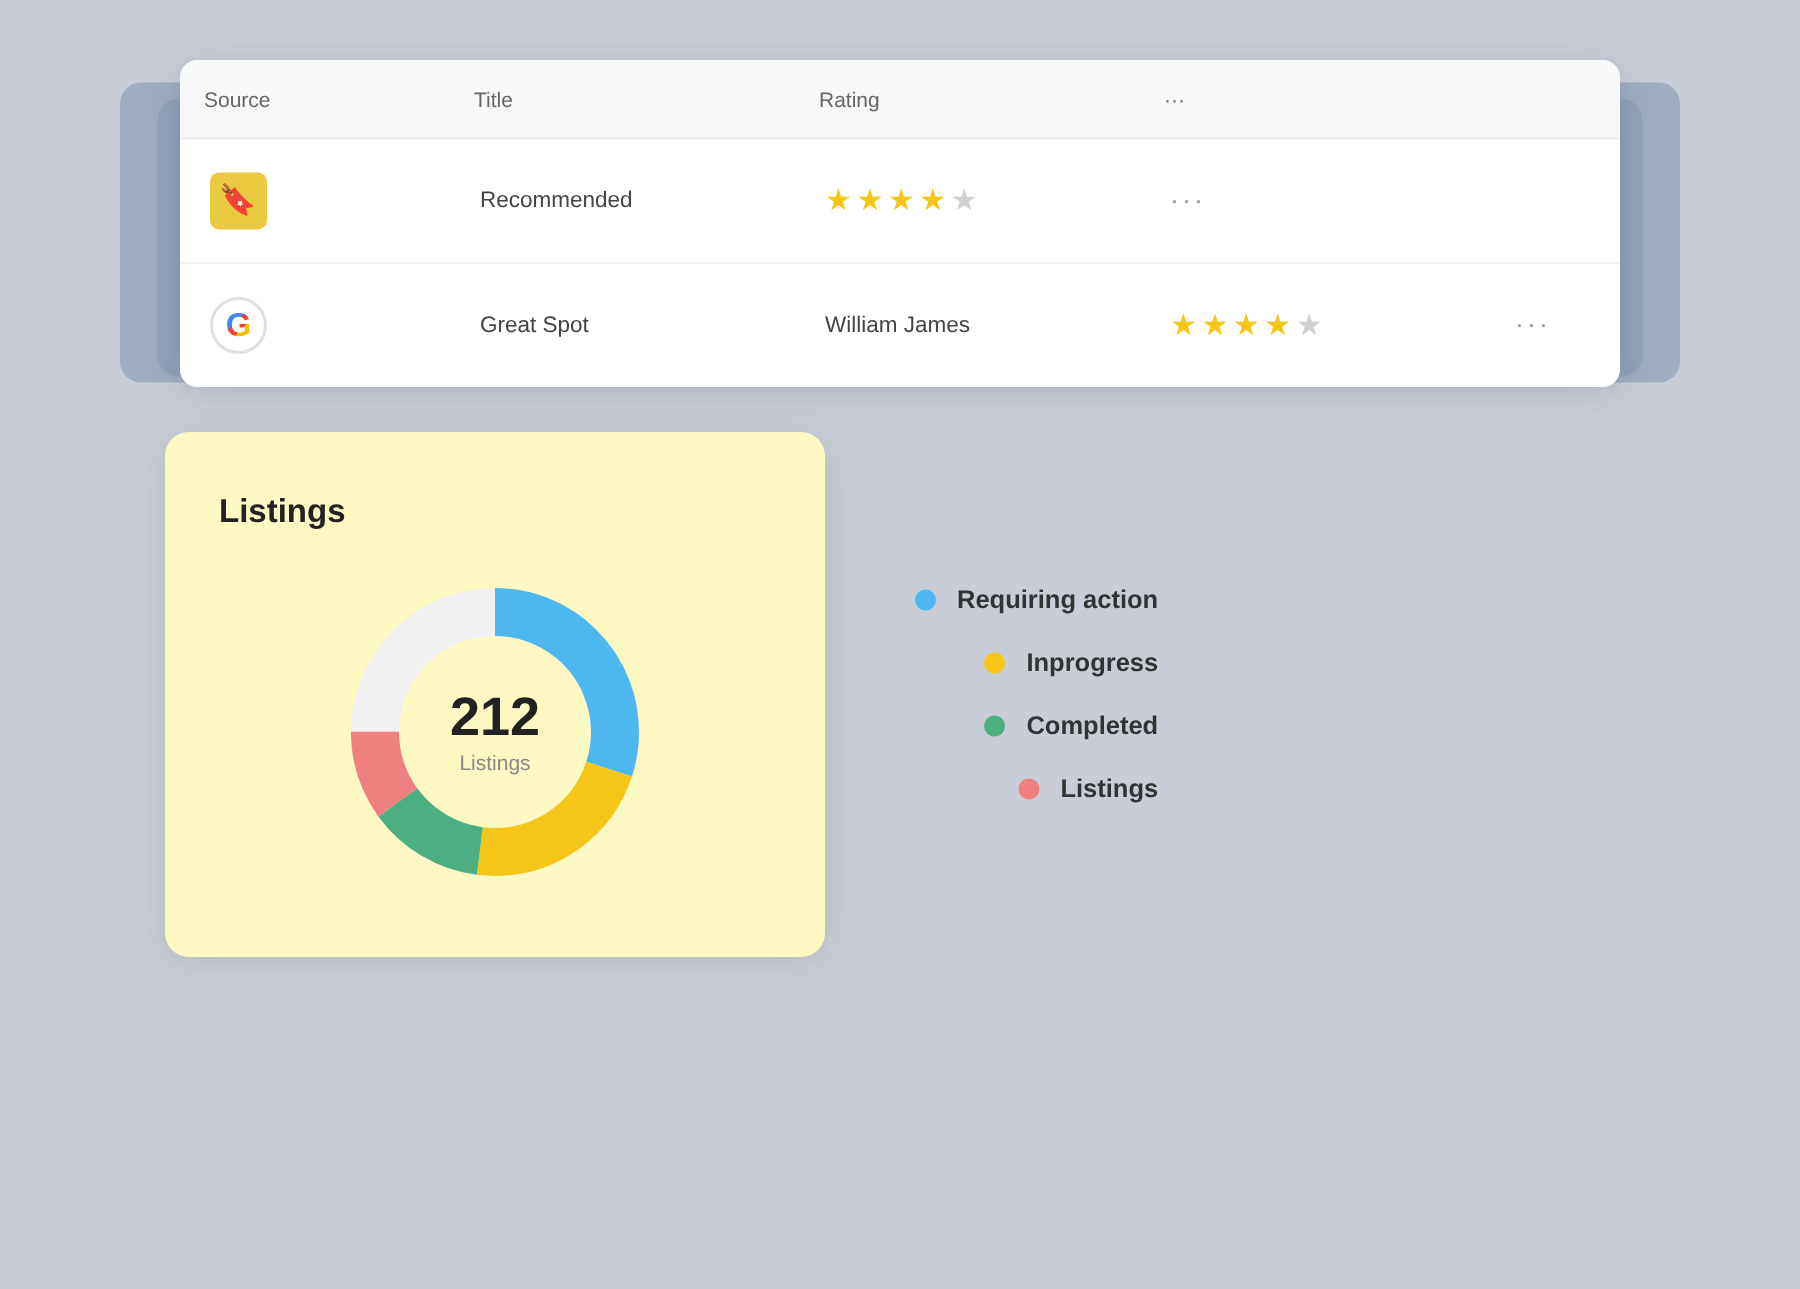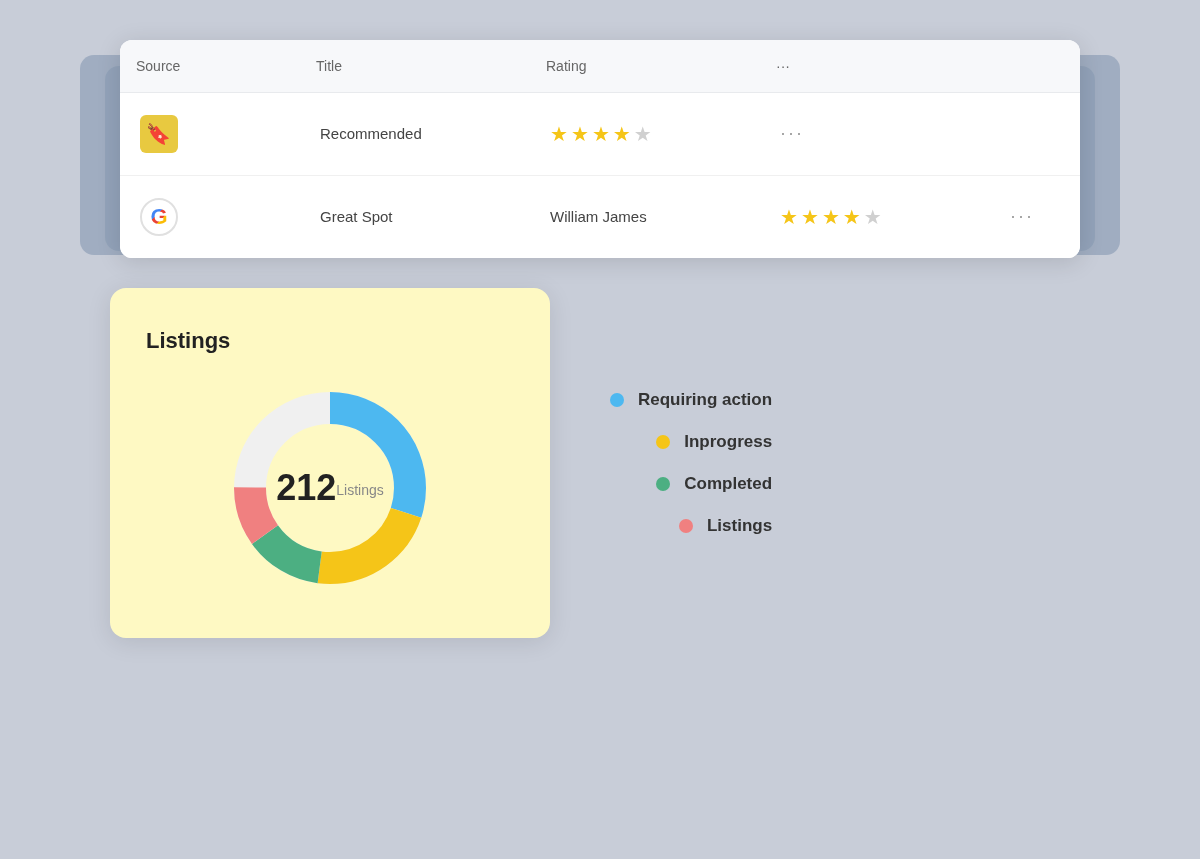--- a/index.html
+++ b/index.html
@@ -162,21 +162,21 @@
       align-items: center;
       position: relative;
     }
     .donut-svg {
       width: 220px;
       height: 220px;
     }
     .donut-center {
       position: absolute;
       display: flex;
-      flex-direction: row;
+      flex-direction: column;
       align-items: center;
       justify-content: flex-end;
     }
     .donut-number {
       font-size: 36px;
       font-weight: 700;
       color: #222;
       line-height: 1;
     }
     .donut-label {

